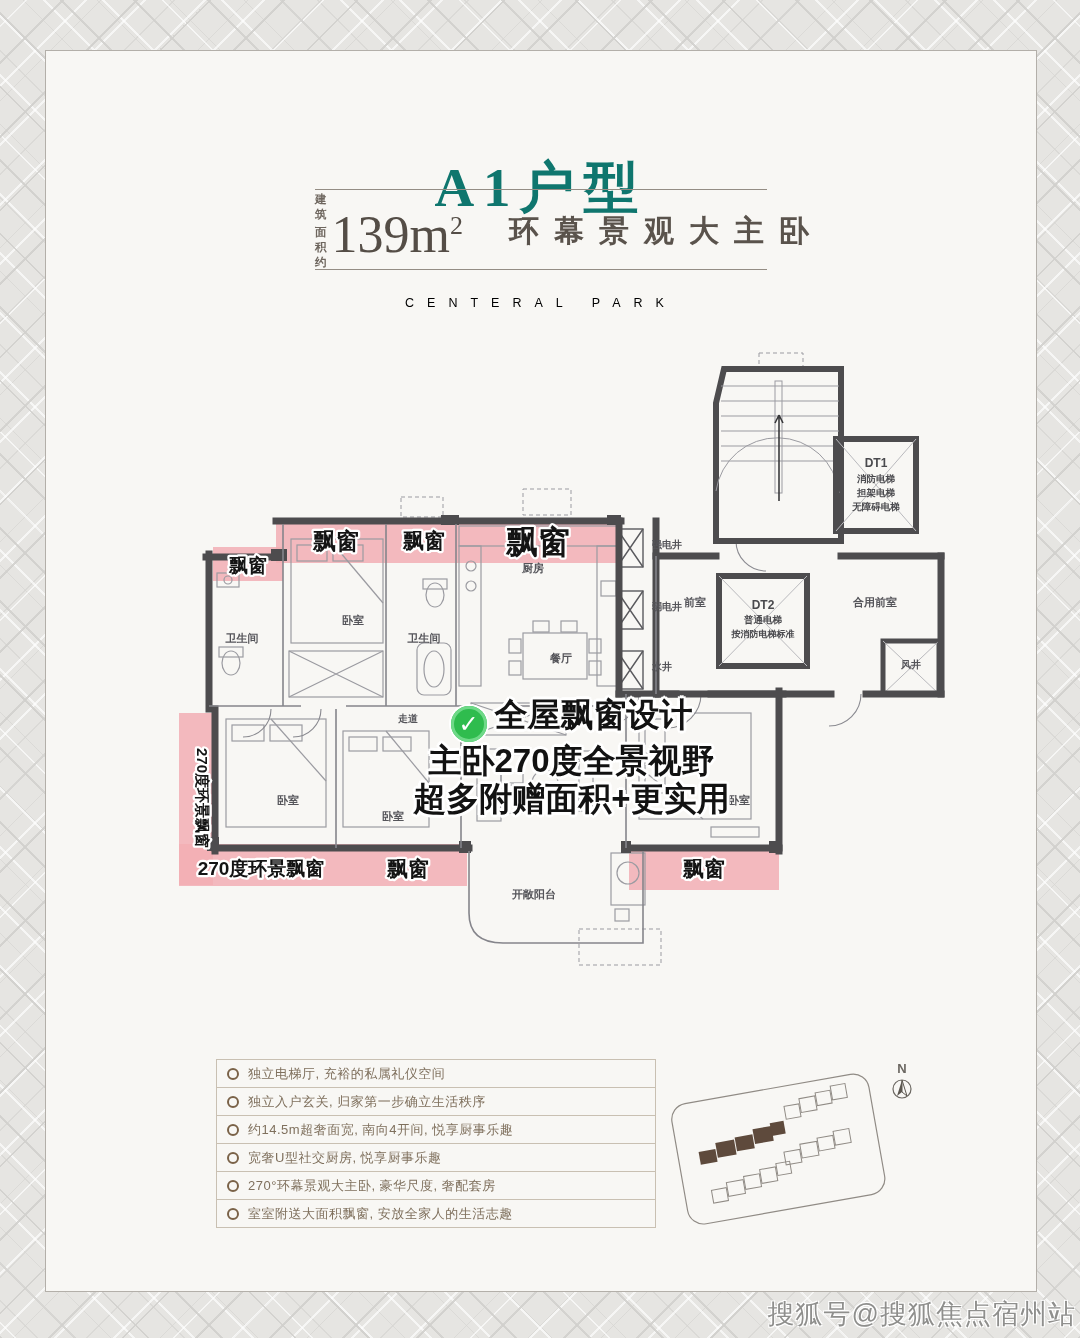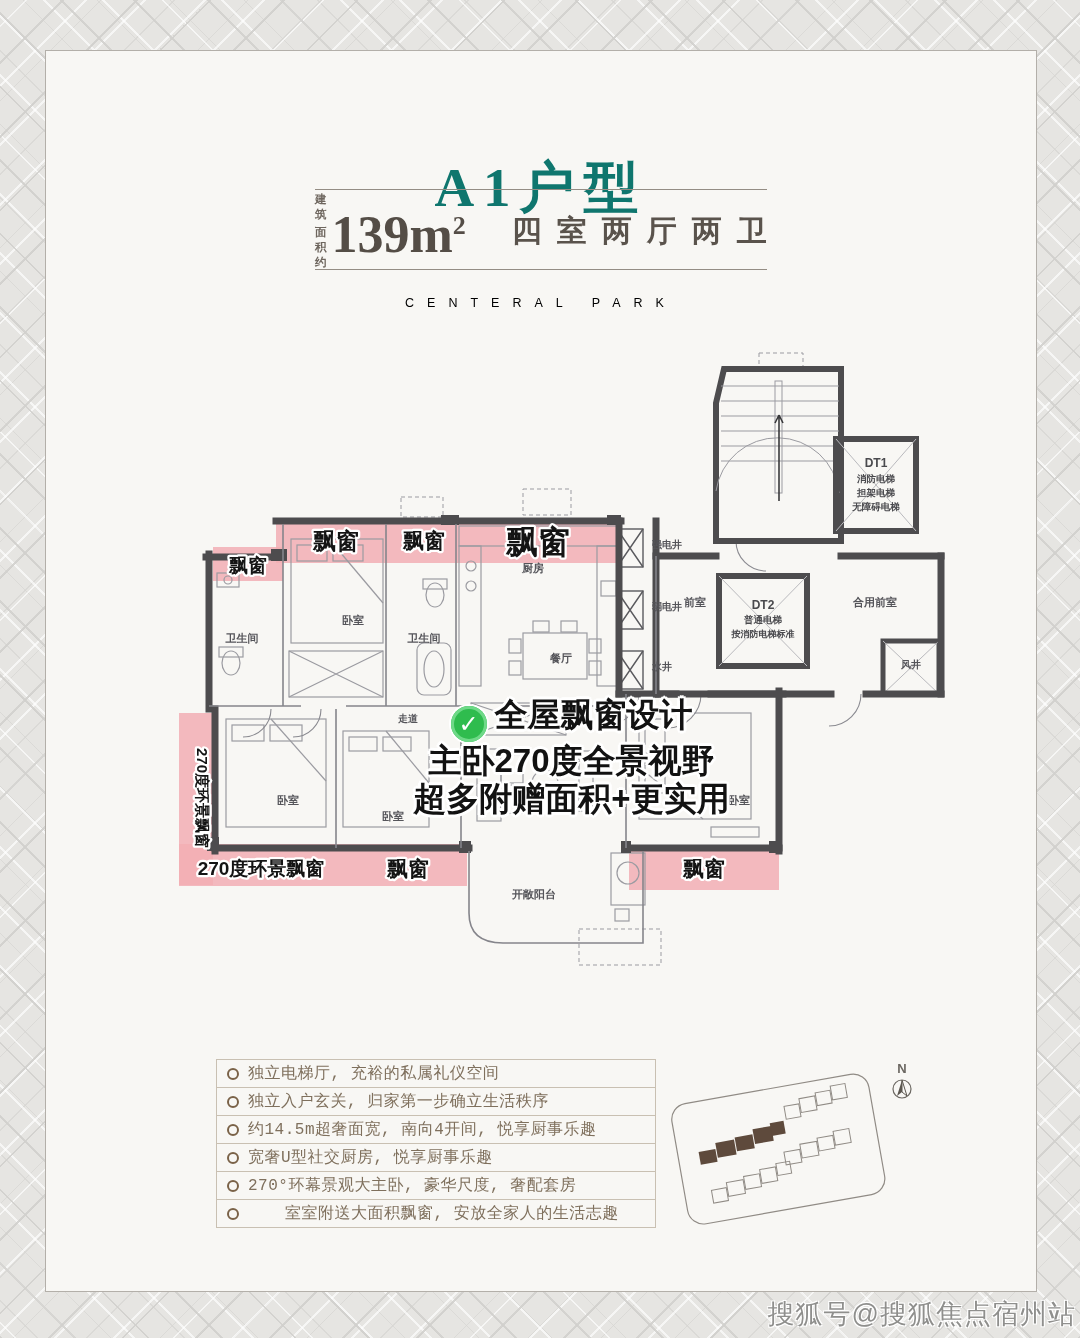--- a/index.html
+++ b/index.html
@@ -28,21 +28,21 @@
   .hline{position:absolute;left:269px;width:452px;height:1px;background:#948d84;}
   .hline1{top:138px;} .hline2{top:218px;}
   .area-row{
     position:absolute;top:150px;left:269px;width:452px;height:60px;
     display:flex;align-items:center;justify-content:flex-start;
   }
   .area-prefix{display:flex;flex-direction:column;justify-content:flex-start;gap:3px;
     font-size:11.5px;color:#6e665e;font-weight:600;letter-spacing:1px;margin-right:4px;}
   .area-value{
     font-family:"Liberation Serif","DejaVu Serif",serif;
-    font-size:52px;font-weight:700;color:#544d46;line-height:52px;
+    font-size:52px;font-weight:400;color:#544d46;line-height:52px;
   }
   .area-value sup{font-size:26px;}
   .vdivider{width:2px;height:40px;background:#8f887f;margin:0 24px 0 22px;}
   .rooms-label{
     font-family:"Liberation Serif","DejaVu Serif",serif;
     font-size:30px;font-weight:600;color:#5a534c;letter-spacing:15px;white-space:nowrap;
   }
   .brand{
     position:absolute;top:245px;left:0;width:100%;text-align:center;
     font-size:12.5px;color:#000000;letter-spacing:13px;font-weight:500;
@@ -64,26 +64,26 @@
   }
   
   .features{
     position:absolute;left:170px;top:1008px;width:440px;
     border:1px solid #c9c0b2;box-sizing:border-box;background:transparent;
   }
   .feature-row{
     height:27px;display:flex;align-items:center;padding:0 10px;
     border-bottom:1px solid #c9c0b2;
   }
-  .feature-row:last-child{border-bottom:none;gap:37px;}
+  .feature-row:last-child{border-bottom:none;}
   .bullet{
     width:8px;height:8px;border:2.5px solid #7a6248;border-radius:50%;
     margin-right:9px;flex:0 0 auto;
   }
-  .feature-text{font-size:16px;color:#7f705d;letter-spacing:.5px;white-space:nowrap;font-family:Liberation Mono, monospace;}
+  .feature-text{font-size:13px;color:#7f705d;letter-spacing:.5px;white-space:nowrap;}
   
   .sitemap{position:absolute;left:618px;top:1002px;width:260px;height:195px;}
   .watermark{
     position:absolute;right:4px;bottom:6px;
     font-size:27px;font-weight:400;color:#8f8f8d;letter-spacing:1px;
     text-shadow:-1px -1px 0 #fff,1px -1px 0 #fff,-1px 1px 0 #fff,1px 1px 0 #fff;
   }
 </style>
 </head>
 <body>
@@ -92,21 +92,21 @@
 
   <div class="title">A1户型</div>
   <div class="hline hline1"></div>
   <div class="area-row">
     <div class="area-prefix">
       <span>建 筑</span>
       <span>面积约</span>
     </div>
     <div class="area-value"><span>139m</span><sup>2</sup></div>
     <div class="vdivider"></div>
-    <div class="rooms-label">四室两厅两卫</div>
+    <div class="rooms-label">环幕景观大主卧</div>
   </div>
   <div class="hline hline2"></div>
   <div class="brand">CENTERAL PARK</div>
 
   <svg class="plan" viewBox="0 0 790 630" xmlns="http://www.w3.org/2000/svg">
 
     <g>
       <rect x="42" y="196" width="70" height="34" fill="#f2aeb4" opacity="0.85"></rect>
       <rect x="105" y="168" width="342" height="44" fill="#f2aeb4" opacity="0.85"></rect>
       <rect x="8" y="362" width="34" height="172" fill="#f2aeb4" opacity="0.85"></rect>

